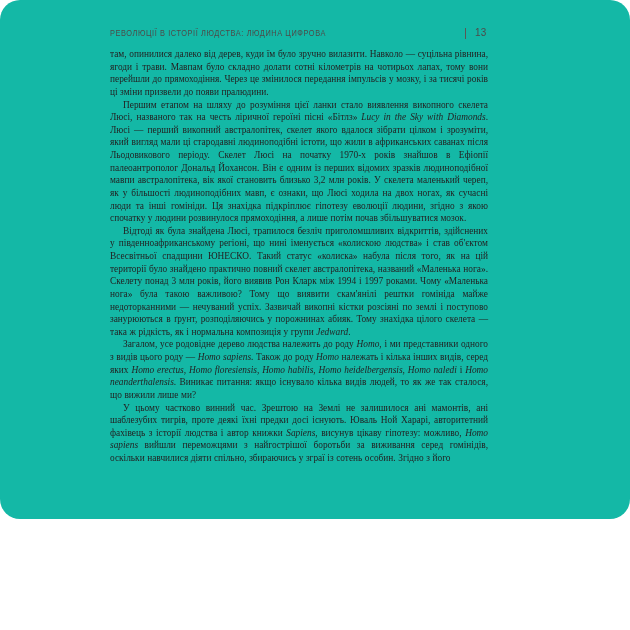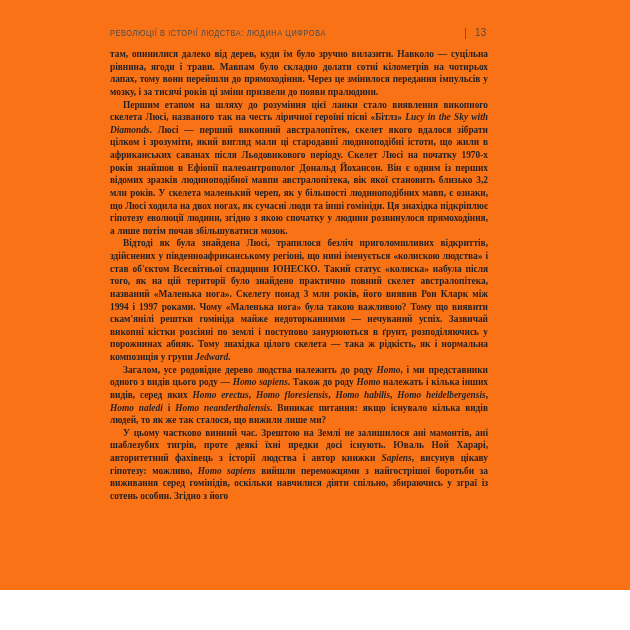--- a/index.html
+++ b/index.html
@@ -13,22 +13,23 @@
     height: 630px;
     overflow: hidden;
     font-family: "Liberation Serif", "DejaVu Serif", serif;
     color: #231f20;
     -webkit-font-smoothing: antialiased;
   }
 
   .page {
     position: relative;
     width: 630px;
-    height: 590px;
-    background: #f97316;
+    height: 519px;
+    background: #14b8a6;
+    border-radius: 20px;
   }
 
   
   .running-head {
     position: absolute;
     left: 110px;
     top: 26px;
     width: 378px;
     height: 14px;
     display: flex;
@@ -79,21 +80,20 @@
   p.para {
     margin: 0;
     text-align: justify;
     text-justify: inter-word;
     font-size: 9.35px;
     line-height: 12.62px;
     text-indent: 13px;
     hyphens: manual;
     color: #231f20;
     word-spacing: 0.02em;
-    font-weight: bold;
   }
   p.para.no-indent {
     text-indent: 0;
   }
   p.para:last-child {
     text-align: justify;
   }
   em, i {
     font-style: italic;
   }

